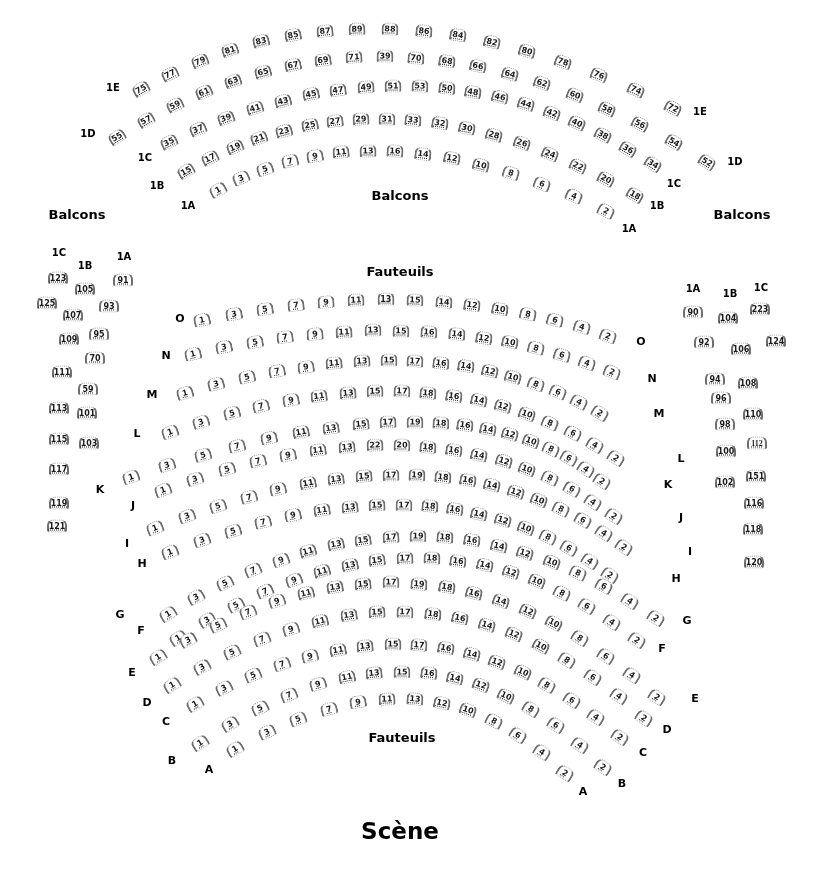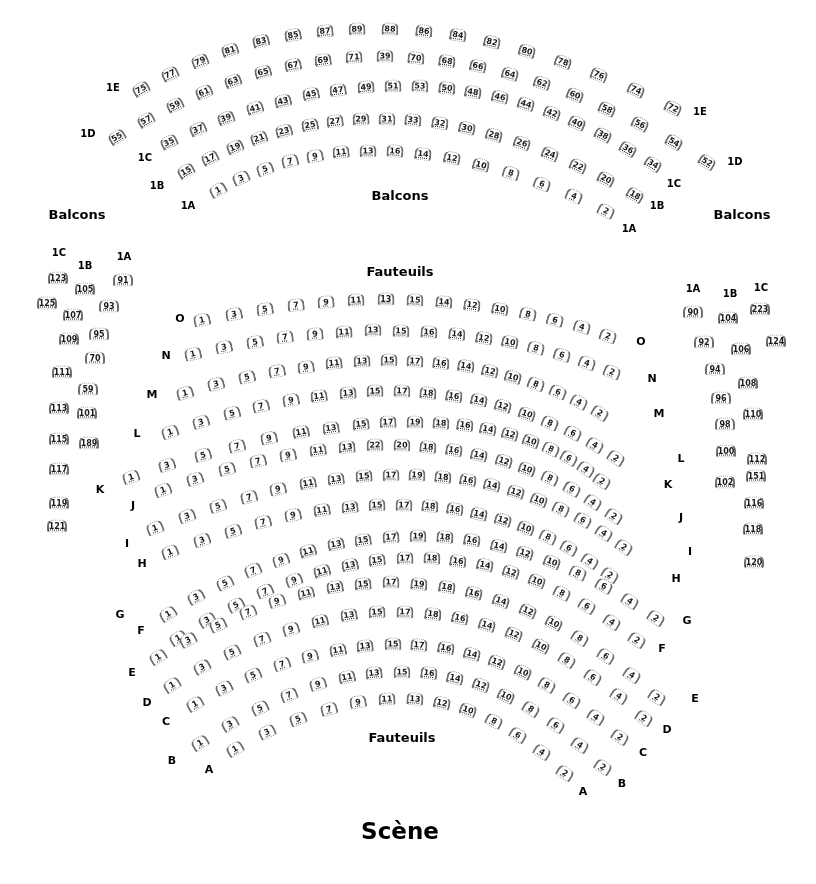--- a/index.html
+++ b/index.html
@@ -431,38 +431,38 @@
     <div class="seat wide" style="left: 73px; top: 315px; transform: translate(-50%, -50%) rotate(0deg);">107</div>
     <div class="seat wide" style="left: 109px; top: 306px; transform: translate(-50%, -50%) rotate(0deg);">93</div>
     <div class="seat wide" style="left: 69px; top: 339px; transform: translate(-50%, -50%) rotate(0deg);">109</div>
     <div class="seat wide" style="left: 99px; top: 334px; transform: translate(-50%, -50%) rotate(0deg);">95</div>
     <div class="seat wide" style="left: 62px; top: 372px; transform: translate(-50%, -50%) rotate(0deg);">111</div>
     <div class="seat wide" style="left: 95px; top: 358px; transform: translate(-50%, -50%) rotate(0deg);">70</div>
     <div class="seat wide" style="left: 88px; top: 389px; transform: translate(-50%, -50%) rotate(0deg);">59</div>
     <div class="seat wide" style="left: 59px; top: 408px; transform: translate(-50%, -50%) rotate(0deg);">113</div>
     <div class="seat wide" style="left: 87px; top: 413px; transform: translate(-50%, -50%) rotate(0deg);">101</div>
     <div class="seat wide" style="left: 59px; top: 439px; transform: translate(-50%, -50%) rotate(0deg);">115</div>
-    <div class="seat wide" style="left: 89px; top: 443px; transform: translate(-50%, -50%) rotate(0deg);">189</div>
+    <div class="seat wide" style="left: 89px; top: 443px; transform: translate(-50%, -50%) rotate(0deg);">103</div>
     <div class="seat wide" style="left: 59px; top: 469px; transform: translate(-50%, -50%) rotate(0deg);">117</div>
     <div class="seat wide" style="left: 59px; top: 503px; transform: translate(-50%, -50%) rotate(0deg);">119</div>
     <div class="seat wide" style="left: 57px; top: 526px; transform: translate(-50%, -50%) rotate(0deg);">121</div>
     <div class="lbl box-head" style="left: 693px; top: 289px;">1A</div>
     <div class="lbl box-head" style="left: 730px; top: 294px;">1B</div>
     <div class="lbl box-head" style="left: 761px; top: 288px;">1C</div>
     <div class="seat wide" style="left: 693px; top: 312px; transform: translate(-50%, -50%) rotate(0deg);">90</div>
     <div class="seat wide" style="left: 728px; top: 318px; transform: translate(-50%, -50%) rotate(0deg);">104</div>
     <div class="seat wide" style="left: 760px; top: 309px; transform: translate(-50%, -50%) rotate(0deg);">223</div>
     <div class="seat wide" style="left: 704px; top: 342px; transform: translate(-50%, -50%) rotate(0deg);">92</div>
     <div class="seat wide" style="left: 741px; top: 349px; transform: translate(-50%, -50%) rotate(0deg);">106</div>
     <div class="seat wide" style="left: 776px; top: 341px; transform: translate(-50%, -50%) rotate(0deg);">124</div>
-    <div class="seat wide" style="left: 715px; top: 369px; transform: translate(-50%, -50%) rotate(0deg);">94</div>
+    <div class="seat wide" style="left: 715px; top: 379px; transform: translate(-50%, -50%) rotate(0deg);">94</div>
     <div class="seat wide" style="left: 748px; top: 383px; transform: translate(-50%, -50%) rotate(0deg);">108</div>
     <div class="seat wide" style="left: 721px; top: 398px; transform: translate(-50%, -50%) rotate(0deg);">96</div>
     <div class="seat wide" style="left: 753px; top: 414px; transform: translate(-50%, -50%) rotate(0deg);">110</div>
     <div class="seat wide" style="left: 725px; top: 424px; transform: translate(-50%, -50%) rotate(0deg);">98</div>
-    <div class="seat wide" style="left: 757px; top: 459px; transform: translate(-50%, -50%) rotate(0deg);">112</div>
+    <div class="seat wide" style="left: 757px; top: 443px; transform: translate(-50%, -50%) rotate(0deg); font-family: Liberation Serif, serif;">112</div>
     <div class="seat wide" style="left: 726px; top: 451px; transform: translate(-50%, -50%) rotate(0deg);">100</div>
     <div class="seat wide" style="left: 756px; top: 476px; transform: translate(-50%, -50%) rotate(0deg);">151</div>
     <div class="seat wide" style="left: 725px; top: 482px; transform: translate(-50%, -50%) rotate(0deg);">102</div>
     <div class="seat wide" style="left: 754px; top: 503px; transform: translate(-50%, -50%) rotate(0deg);">116</div>
     <div class="seat wide" style="left: 753px; top: 529px; transform: translate(-50%, -50%) rotate(0deg);">118</div>
     <div class="seat wide" style="left: 754px; top: 562px; transform: translate(-50%, -50%) rotate(0deg);">120</div>
   </div>
 
 </body></html>

